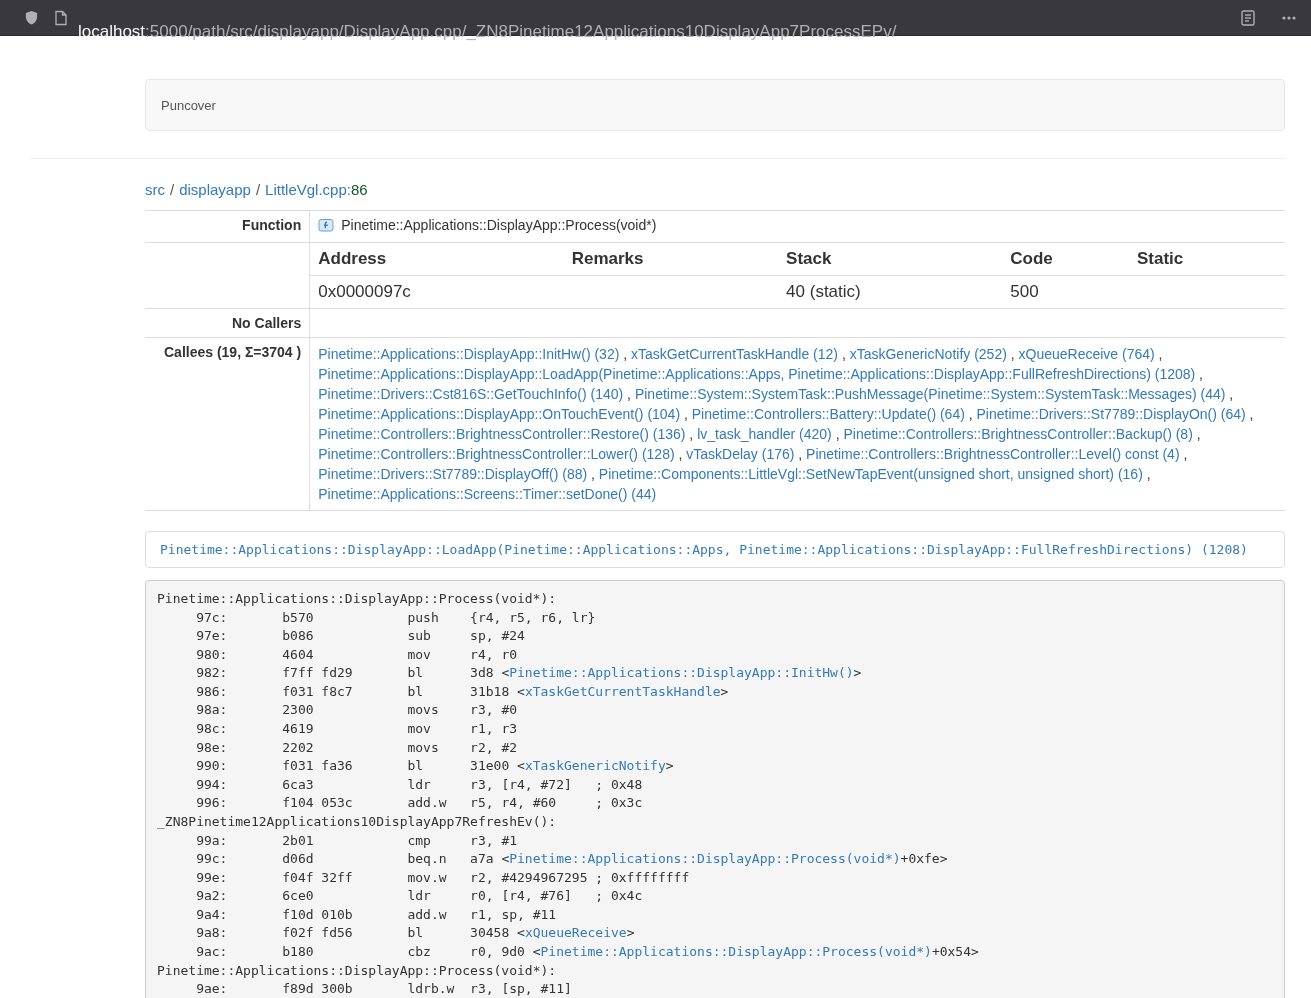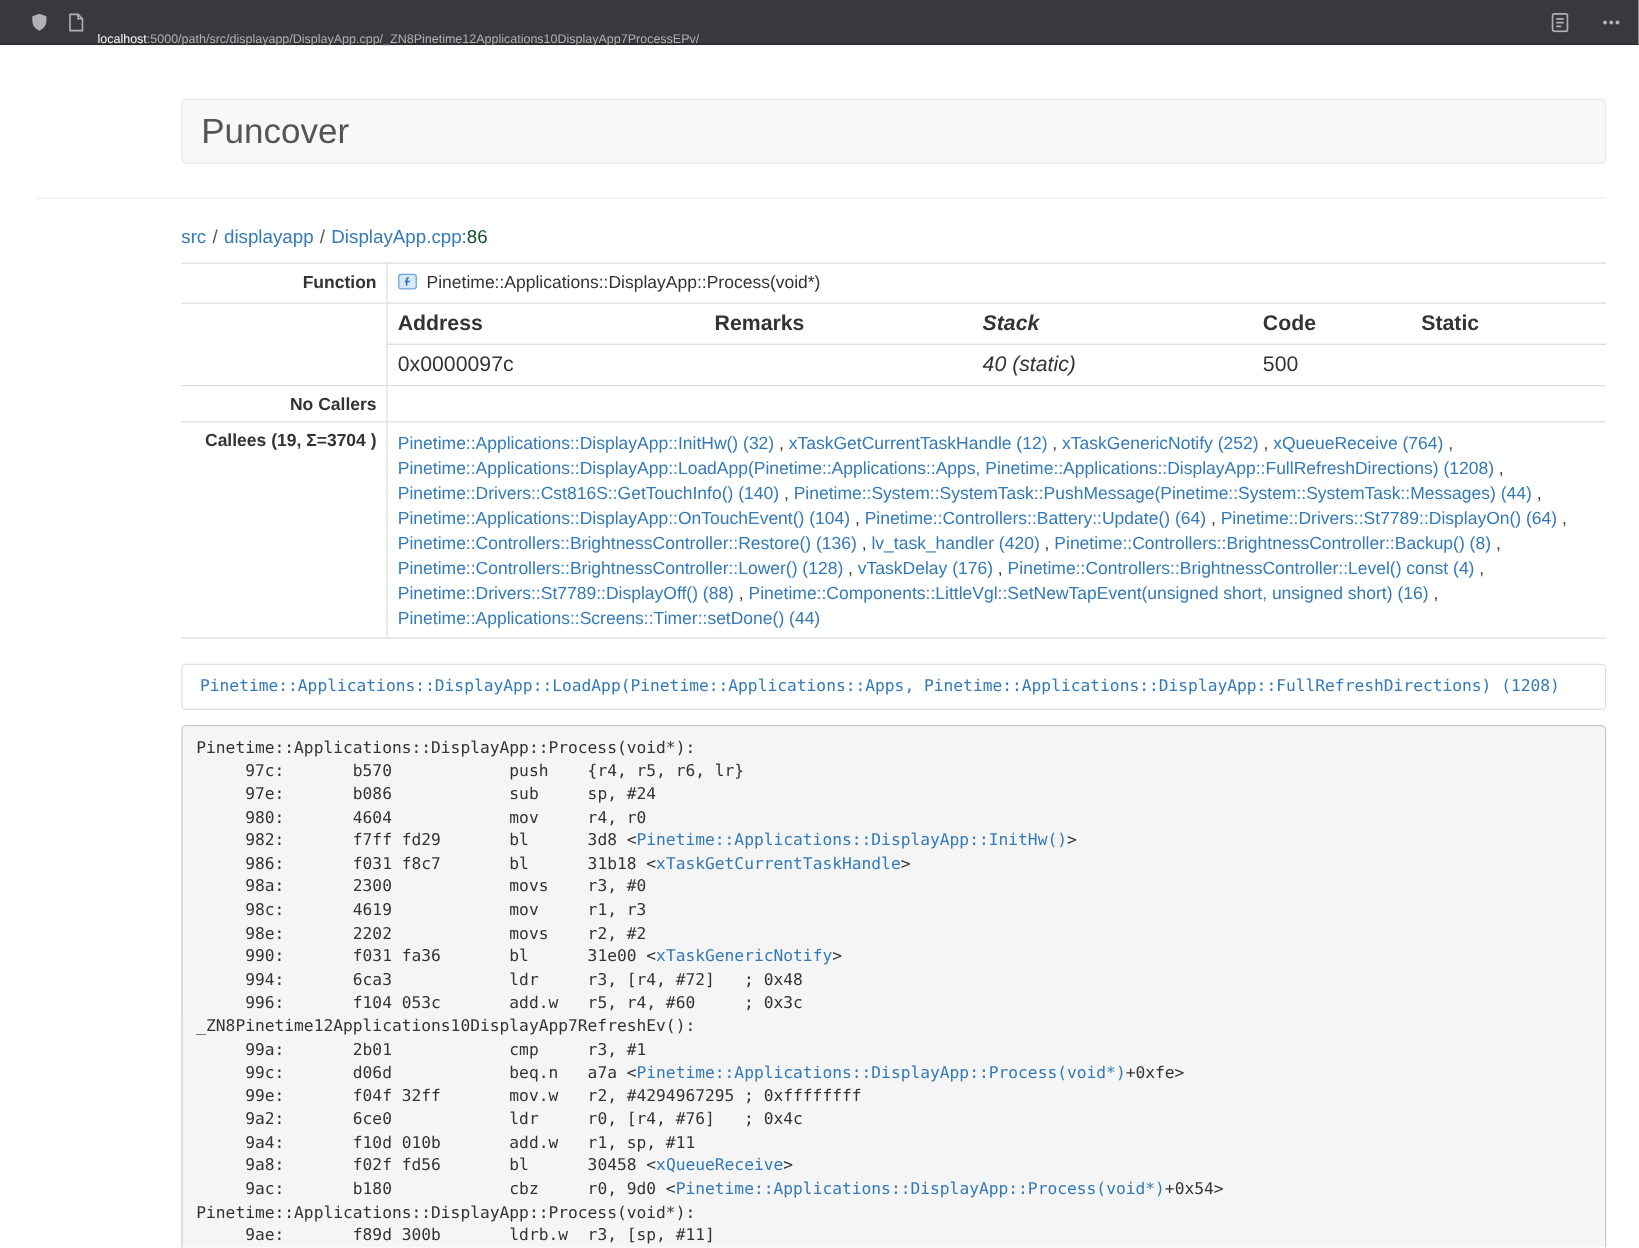--- a/index.html
+++ b/index.html
@@ -9,49 +9,49 @@
     --pre_bg:#f5f5f5; --pre_border:#cccccc;
   }
   *{box-sizing:border-box;margin:0;padding:0;}
   html,body{width:1311px;height:998px;overflow:hidden;background:#fff;
     font-family:"Liberation Sans",sans-serif;font-size:14px;color:var(--text);}
   
   .browser-bar{height:36px;background:var(--topbar_bg);border-bottom:1px solid #2a2a2e;
     display:flex;align-items:center;padding:0 14px 0 24px;}
   .icon-btn{display:inline-flex;align-items:center;justify-content:center;}
   .page-ico{margin-left:15px;}
-  .url-bar{margin-left:10px;font-size:10px;color:var(--topbar_text);white-space:nowrap;margin-top:28px;}
+  .url-bar{margin-left:10px;font-size:17px;color:var(--topbar_text);white-space:nowrap;margin-top:28px;}
   .url-host{color:var(--topbar_host);}
   .bar-right{margin-left:auto;display:flex;align-items:center;gap:26px;}
   
   .outer{padding:0 26px 0 30px;}
   .main{margin-left:115px;}
   .navbar{margin-top:43px;height:52px;background:var(--navbar_bg);
     border:1px solid var(--navbar_border);border-radius:4px;
     display:flex;align-items:center;padding:0 15px;}
-  .brand{font-size:28px;color:#555;text-decoration:none;}
+  .brand{font-size:13px;color:#555;text-decoration:none;}
   hr.rule{border:none;border-top:1px solid #eee;margin:27px 0 0 0;}
   .breadcrumb{margin-top:22px;font-size:15px;}
   a{color:var(--link);text-decoration:none;}
   .breadcrumb .sep{margin:0 5px;color:#555;}
   .line-no{color:#14532d;}
   
   .fn-table{width:100%;border-collapse:collapse;margin-top:12px;border-bottom:1px solid var(--border);}
   .fn-table > tbody > tr > th,
   .fn-table > tbody > tr > td{border-top:1px solid var(--border);padding:6px 8px;
     text-align:left;vertical-align:top;font-size:14px;}
   .fn-table > tbody > tr > th{width:161px;padding-left:19px;border-right:1px solid var(--border);
     font-weight:bold;white-space:nowrap;text-align:right;}
   .fn-table td.nopad{padding:0;}
   .sub-table{width:100%;border-collapse:collapse;}
   .sub-table th,.sub-table td{text-align:left;padding:6px 8px;font-size:17px;vertical-align:top;}
   .sub-table thead th{border-bottom:1px solid var(--border);font-weight:bold;}
   .sub-table th:nth-child(1),.sub-table td:nth-child(1){width:26%;}
   .sub-table th:nth-child(2),.sub-table td:nth-child(2){width:22%;}
-  .sub-table th:nth-child(3),.sub-table td:nth-child(3){width:23%;font-style:italic;}
+  .sub-table th:nth-child(3),.sub-table td:nth-child(3){width:23%;}
   .sub-table th:nth-child(4),.sub-table td:nth-child(4){width:13%;}
   .sub-table th:nth-child(5),.sub-table td:nth-child(5){width:16%;}
   .callees{line-height:20px;}
   .fn-icon{display:inline-block;vertical-align:-3px;margin-right:7px;}
   
   .symbol-box{margin-top:20px;border:1px solid var(--border);border-radius:4px;
     padding:10px 14px;font-family:"DejaVu Sans Mono",monospace;font-size:13px;}
   
   pre.disasm{margin:12px 0 0 0;background:var(--pre_bg);border:1px solid var(--pre_border);
     border-radius:4px;padding:9px 11px;font-family:"DejaVu Sans Mono",monospace;
@@ -99,21 +99,21 @@
   <div class="main">
     <div class="navbar">
       <a href="#" class="brand">Puncover</a>
     </div>
   </div>
 
   <hr class="rule">
 
   <div class="main">
     <div class="breadcrumb">
-      <a href="#">src</a><span class="sep">/</span><a href="#">displayapp</a><span class="sep">/</span><a href="#">DisplayApp.cpp:</a><span class="line-no">86</span>
+      <a href="#">src</a><span class="sep">/</span><a href="#">displayapp</a><span class="sep">/</span><a href="#">LittleVgl.cpp:</a><span class="line-no">86</span>
     </div>
 
     <table class="fn-table">
       <tbody>
           <tr>
         <th>Function</th>
         <td>
           <span class="fn-icon">
             <svg width="16" height="16" viewBox="0 0 16 16">
                   <rect x="1" y="2.5" width="14" height="11.5" rx="2" fill="#d6e9f8" stroke="#6aa3d5"></rect>

